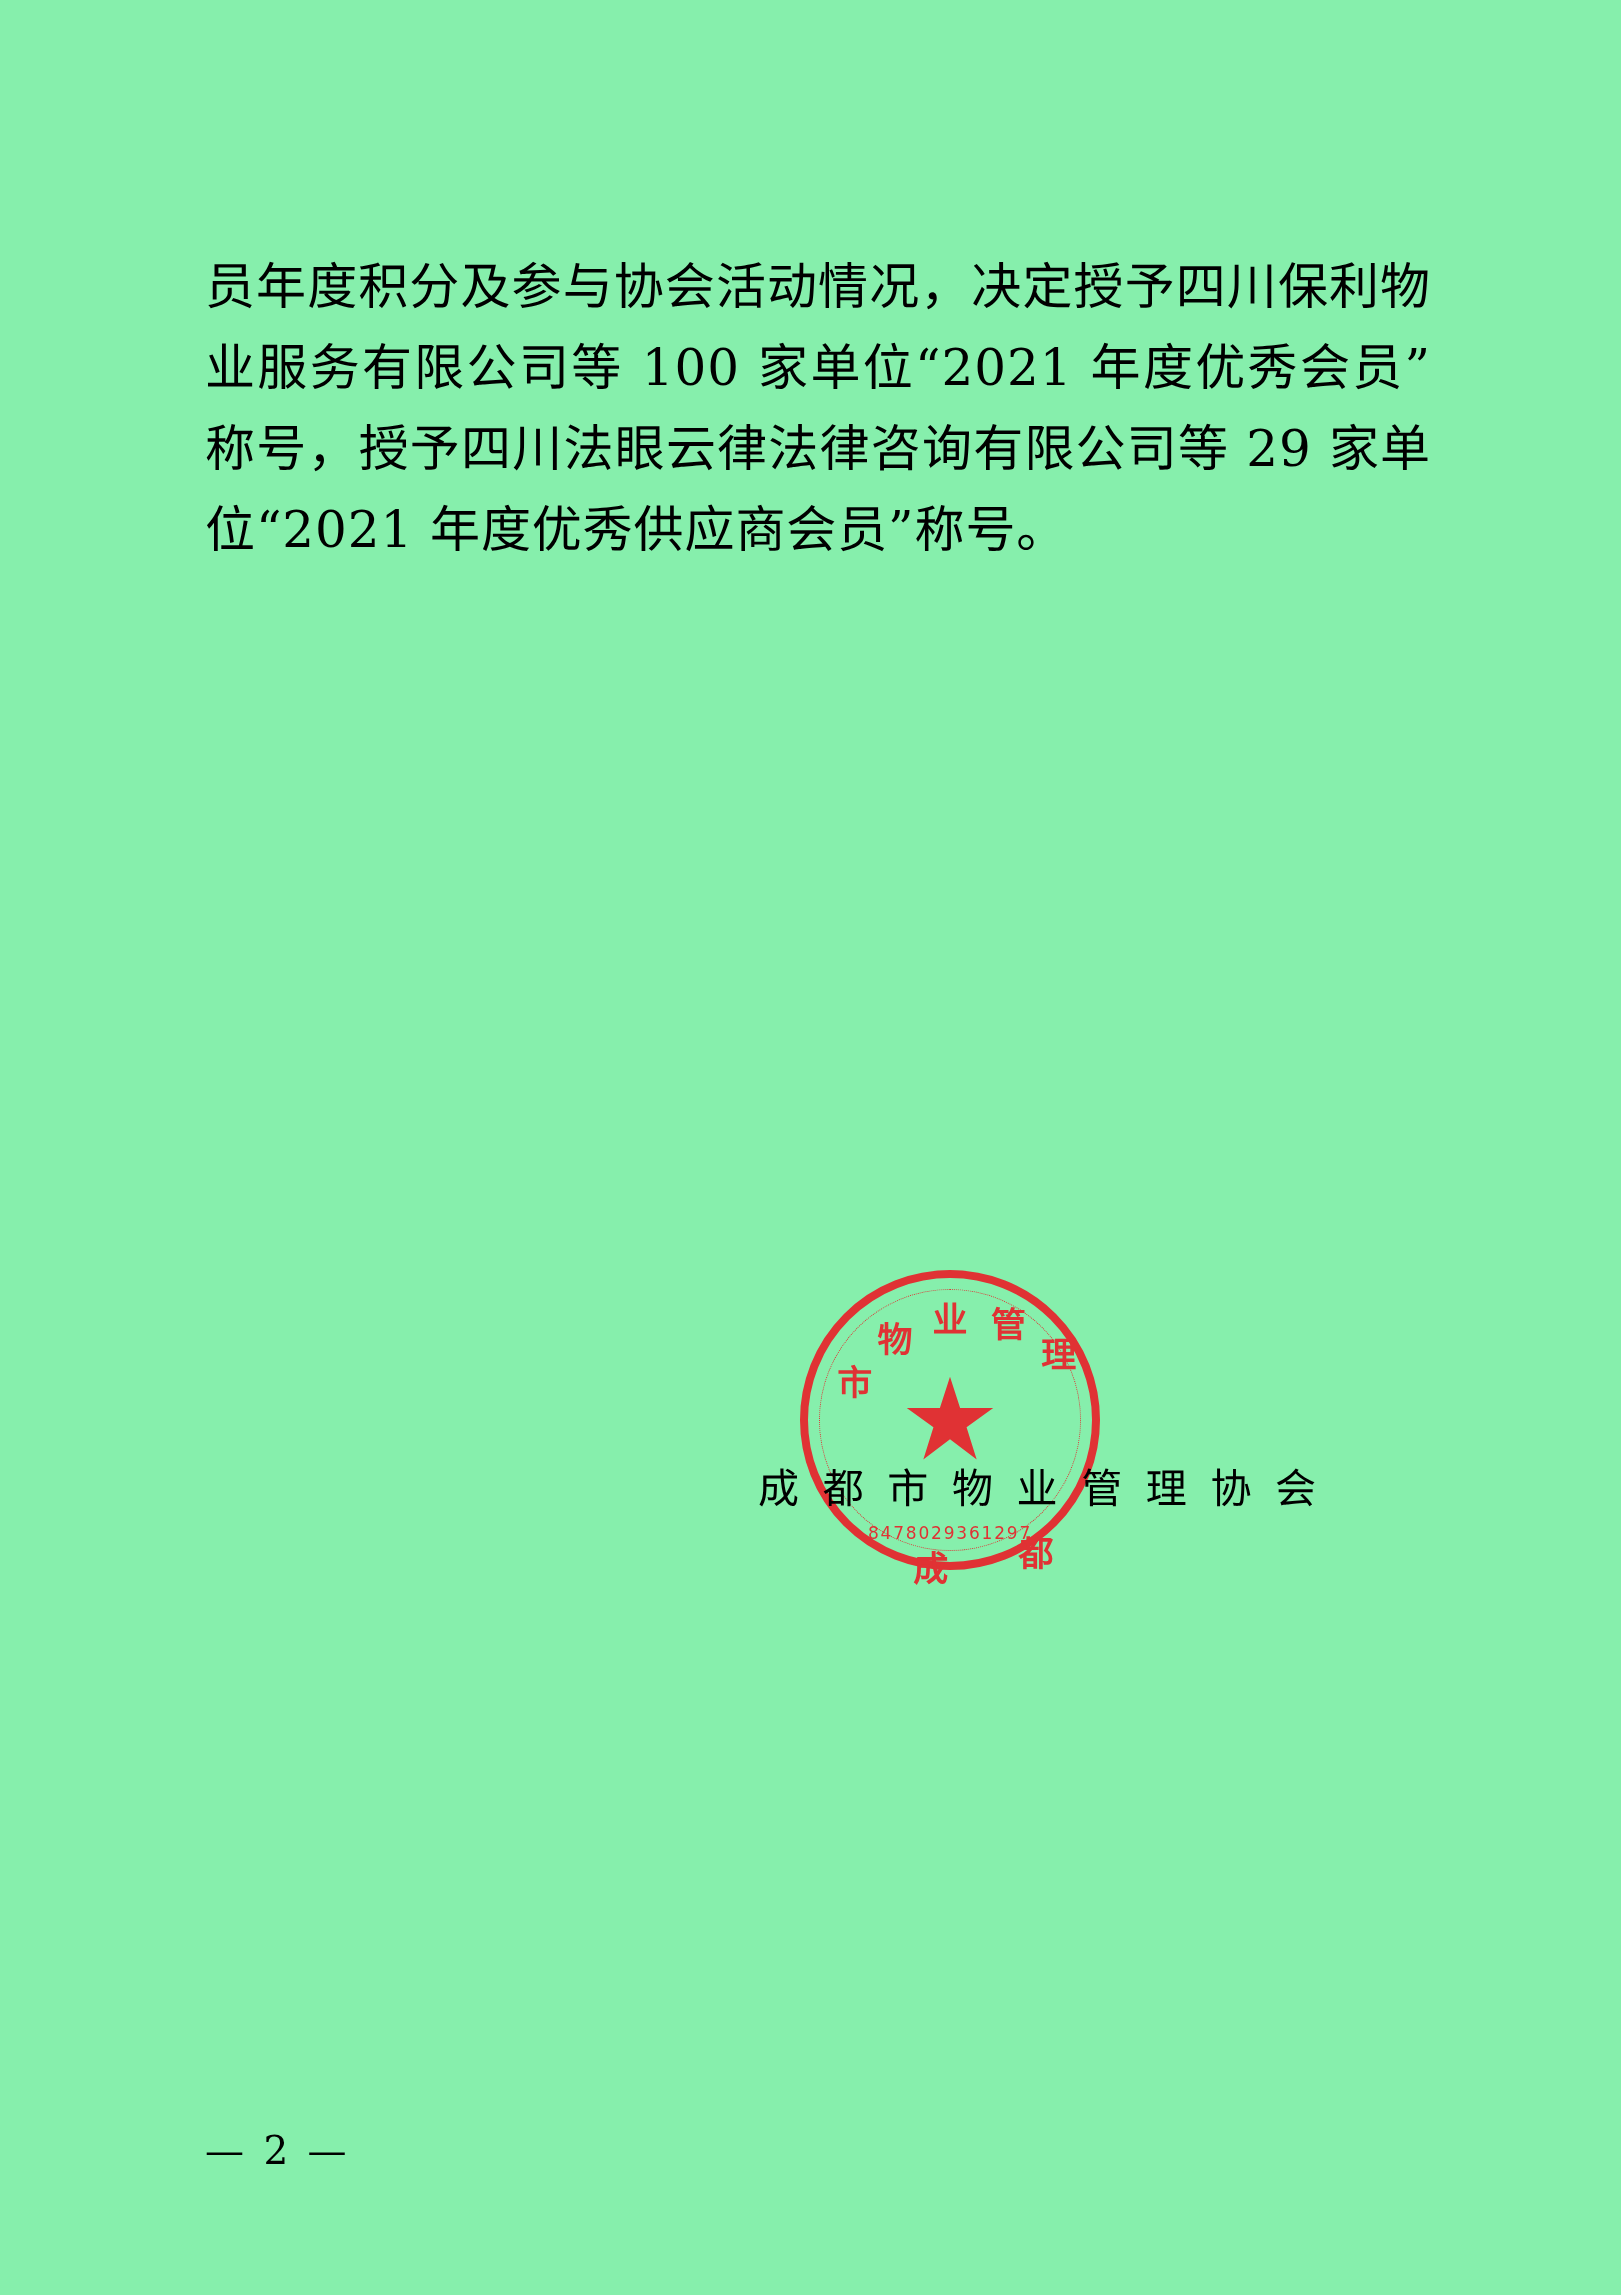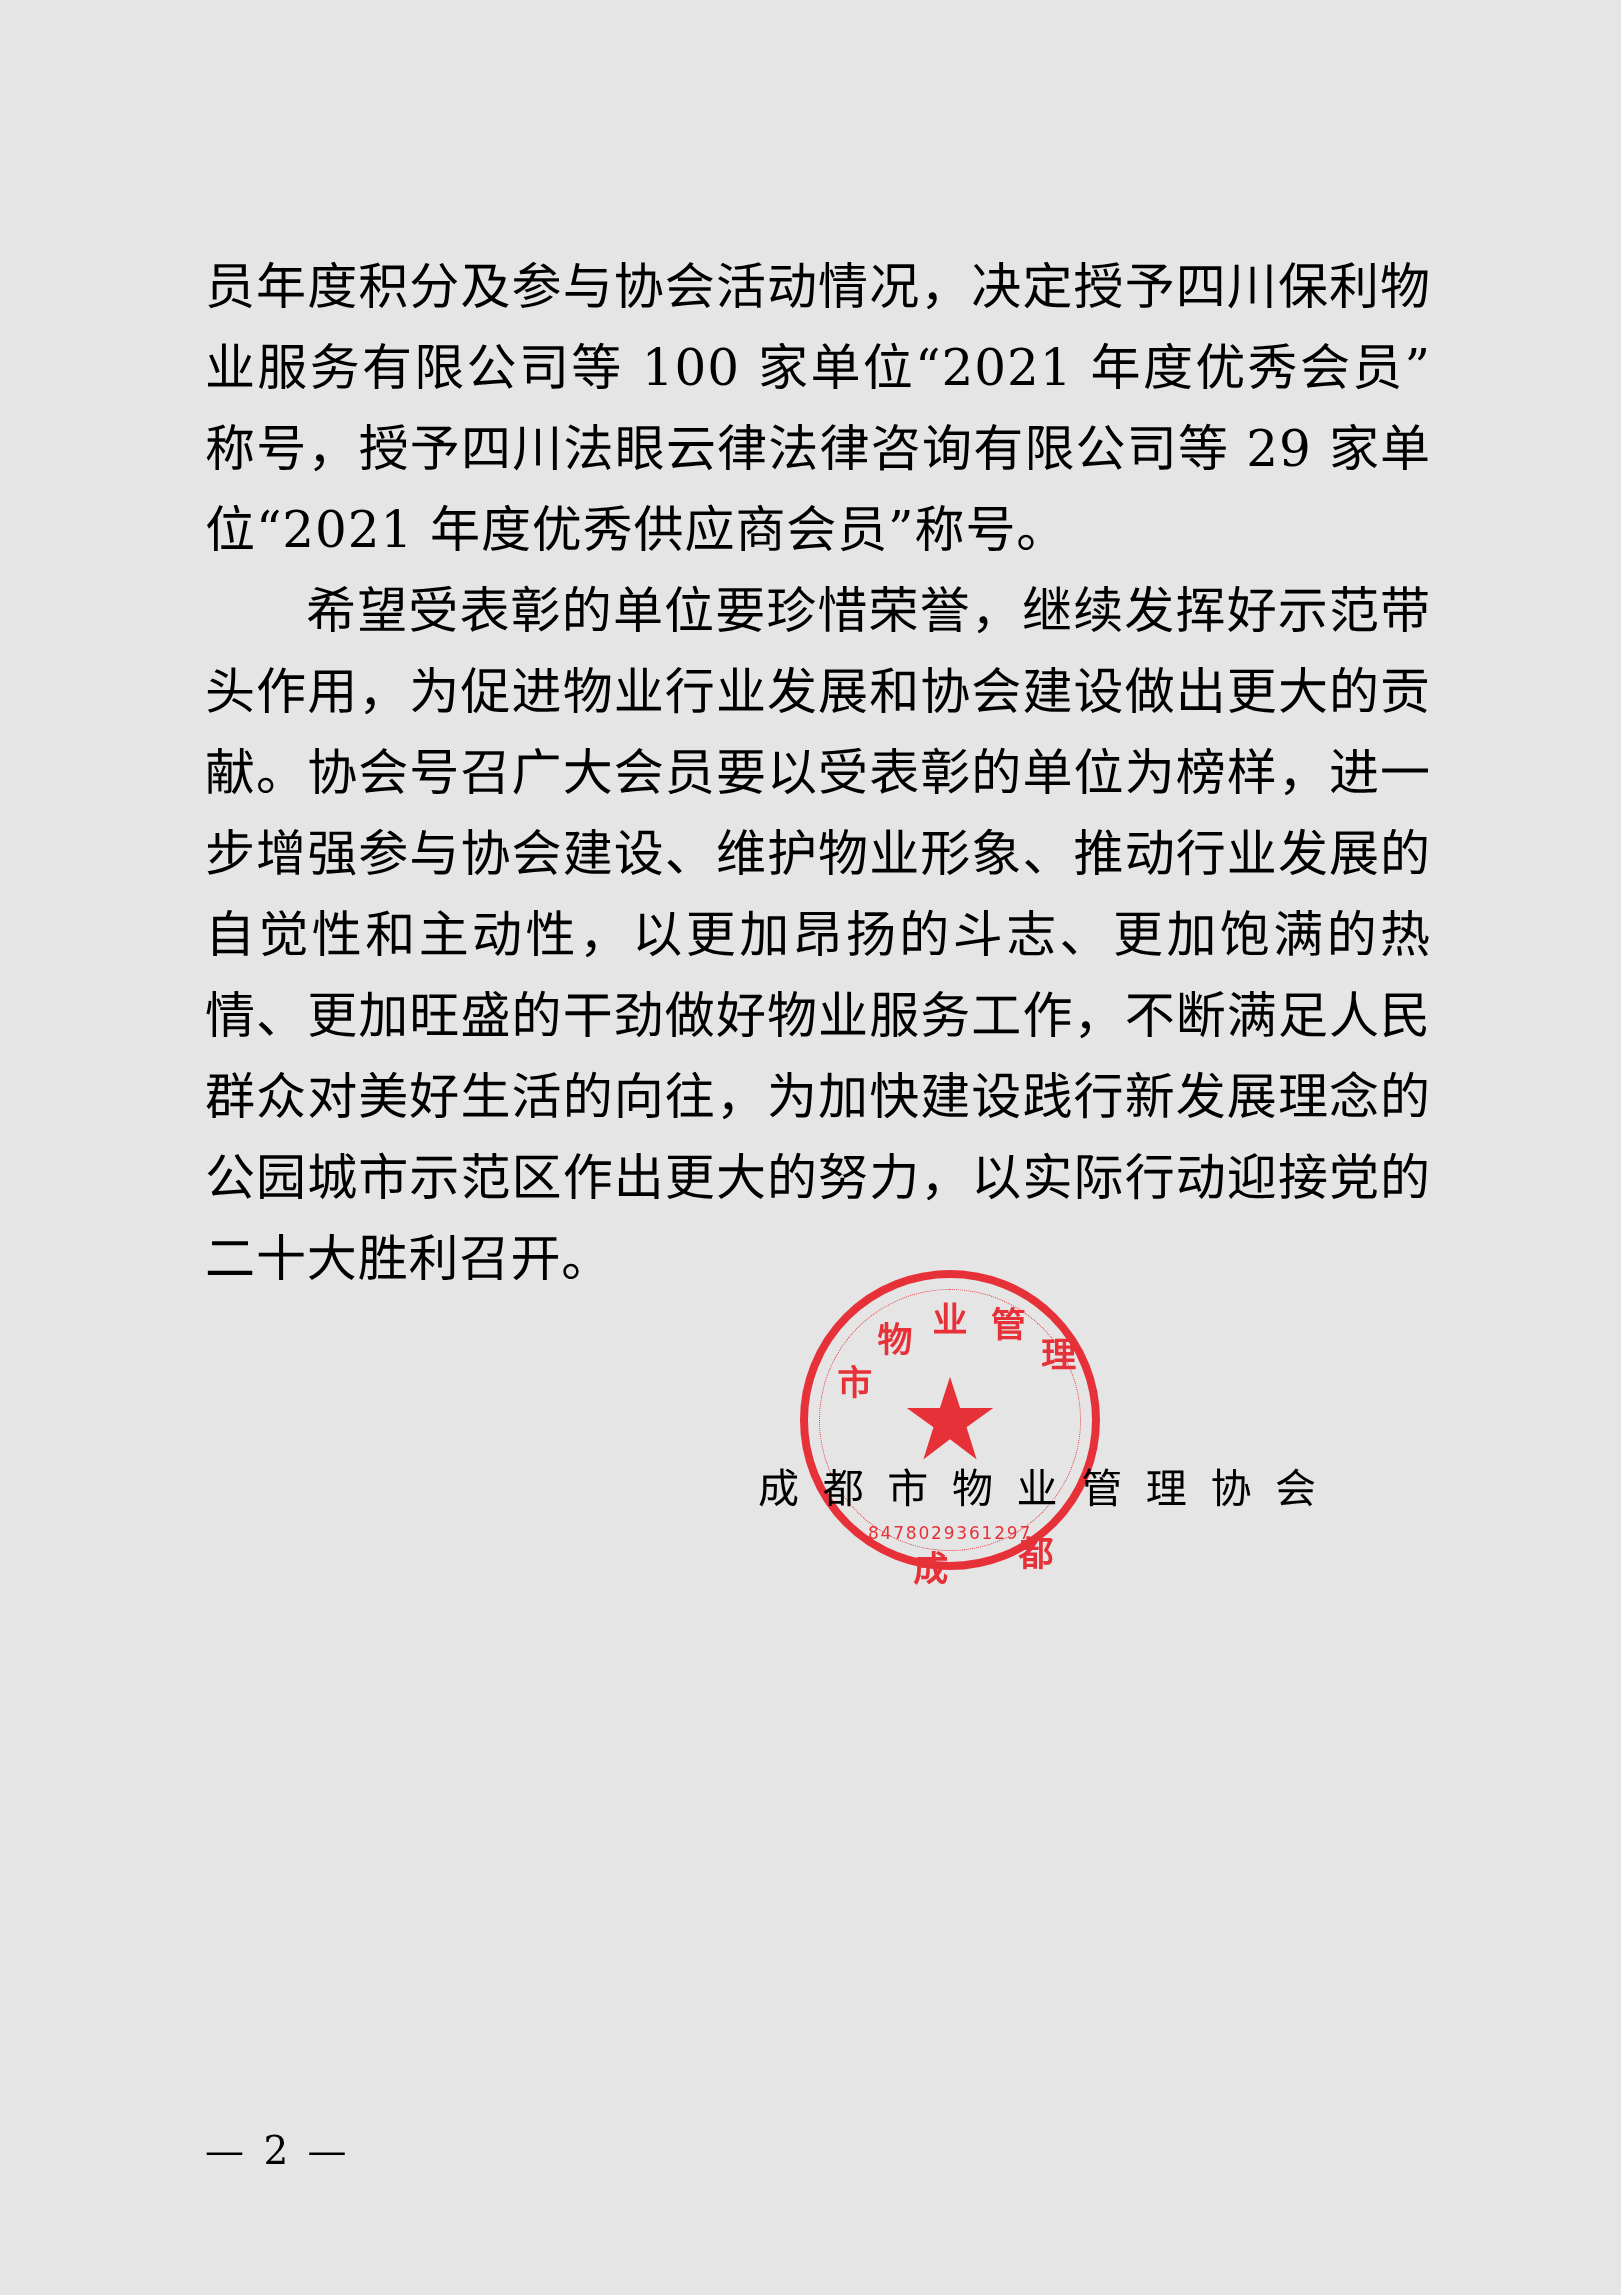--- a/index.html
+++ b/index.html
@@ -8,21 +8,21 @@
     background: #ffffff;
   }
   body {
     font-family: "DejaVu Serif", "Liberation Serif", serif;
     color: #000000;
   }
   .page {
     position: relative;
     width: 1622px;
     height: 2295px;
-    background: #e5e5e5;
+    background: #86efac;
     overflow: hidden;
     box-sizing: border-box;
   }
   .body-block {
     position: absolute;
     left: 205px;
     top: 247px;
     width: 1226px;
   }
   .para {
@@ -120,21 +120,20 @@
     font-family: "DejaVu Serif", "Liberation Serif", serif;
   }
 </style>
 </head>
 <body>
 
 <div class="page">
 
   <div class="body-block">
     <p class="para">员年度积分及参与协会活动情况，决定授予四川保利物业服务有限公司等 100 家单位“2021 年度优秀会员”称号，授予四川法眼云律法律咨询有限公司等 29 家单位“2021 年度优秀供应商会员”称号。</p>
-    <p class="para indent">希望受表彰的单位要珍惜荣誉，继续发挥好示范带头作用，为促进物业行业发展和协会建设做出更大的贡献。协会号召广大会员要以受表彰的单位为榜样，进一步增强参与协会建设、维护物业形象、推动行业发展的自觉性和主动性，以更加昂扬的斗志、更加饱满的热情、更加旺盛的干劲做好物业服务工作，不断满足人民群众对美好生活的向往，为加快建设践行新发展理念的公园城市示范区作出更大的努力，以实际行动迎接党的二十大胜利召开。</p>
   </div>
 
   <div class="seal-area">
 
     <div class="seal">
       <div class="seal-inner-ring"></div>
 
       <div class="seal-arc-char" style="transform: rotate(-52deg) translate(-50%,-50%) translateY(-104px) rotate(52deg);">市</div>
       <div class="seal-arc-char" style="transform: rotate(-26deg) translate(-50%,-50%) translateY(-104px) rotate(26deg);">物</div>
       <div class="seal-arc-char" style="transform: rotate(0deg) translate(-50%,-50%) translateY(-104px) rotate(0deg);">业</div>

